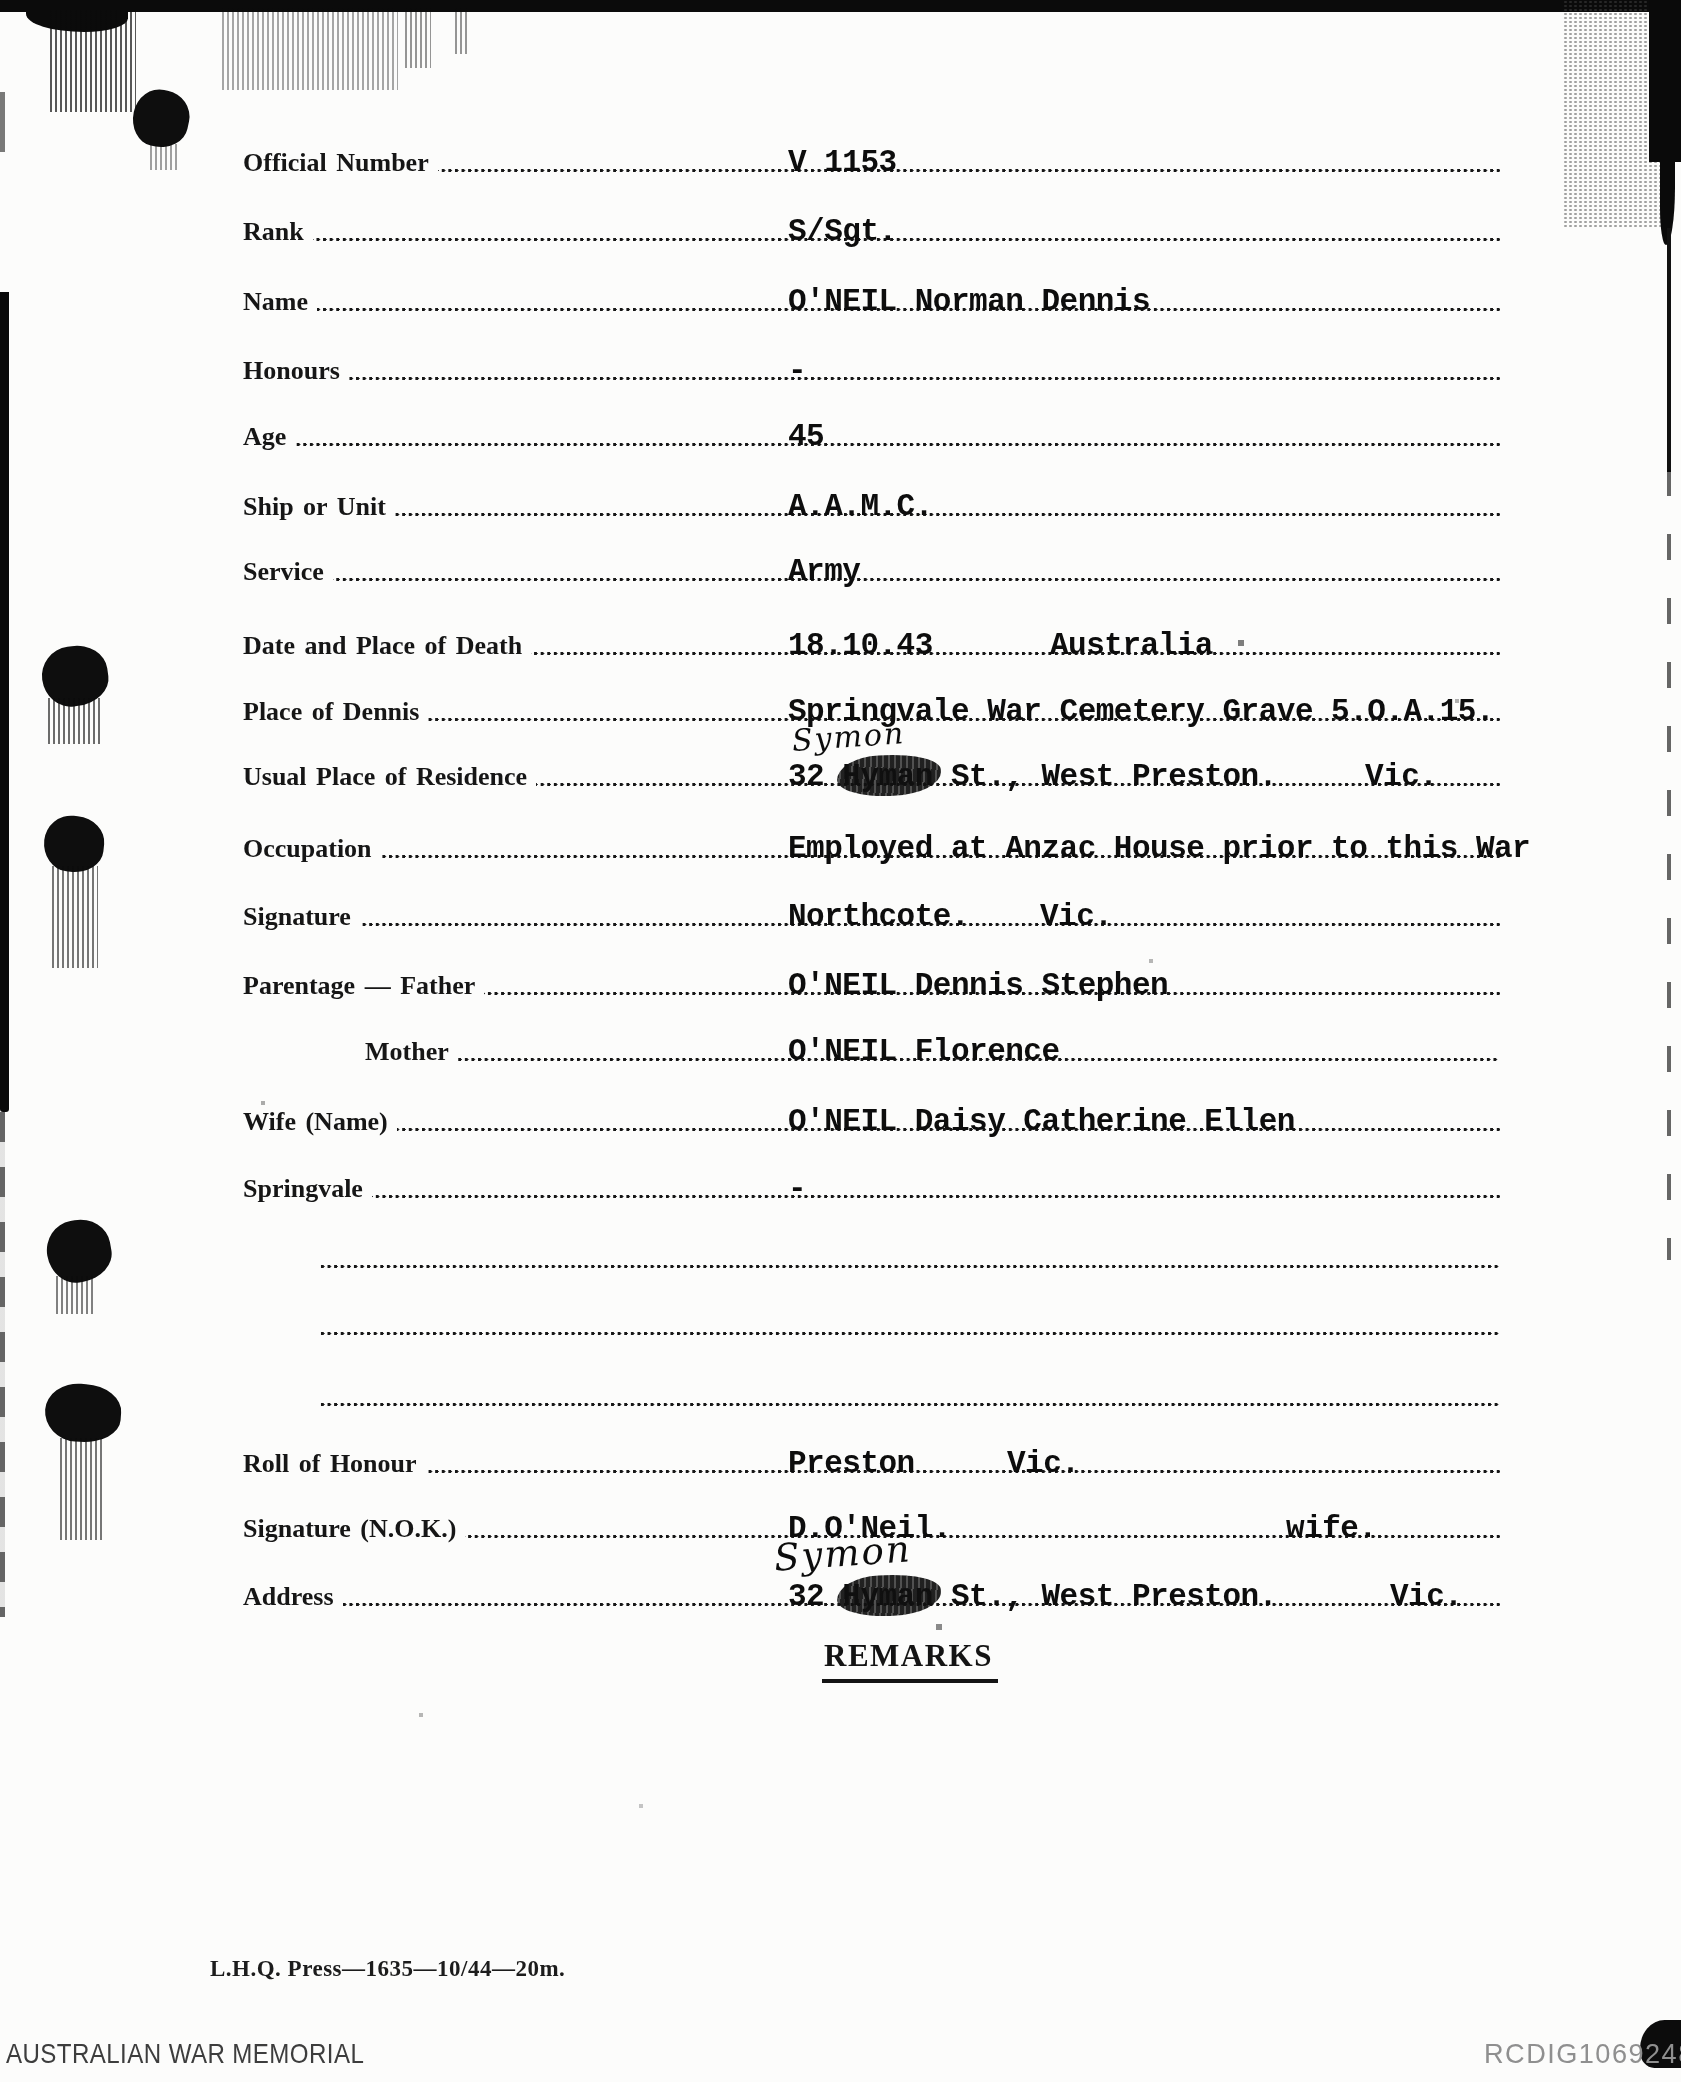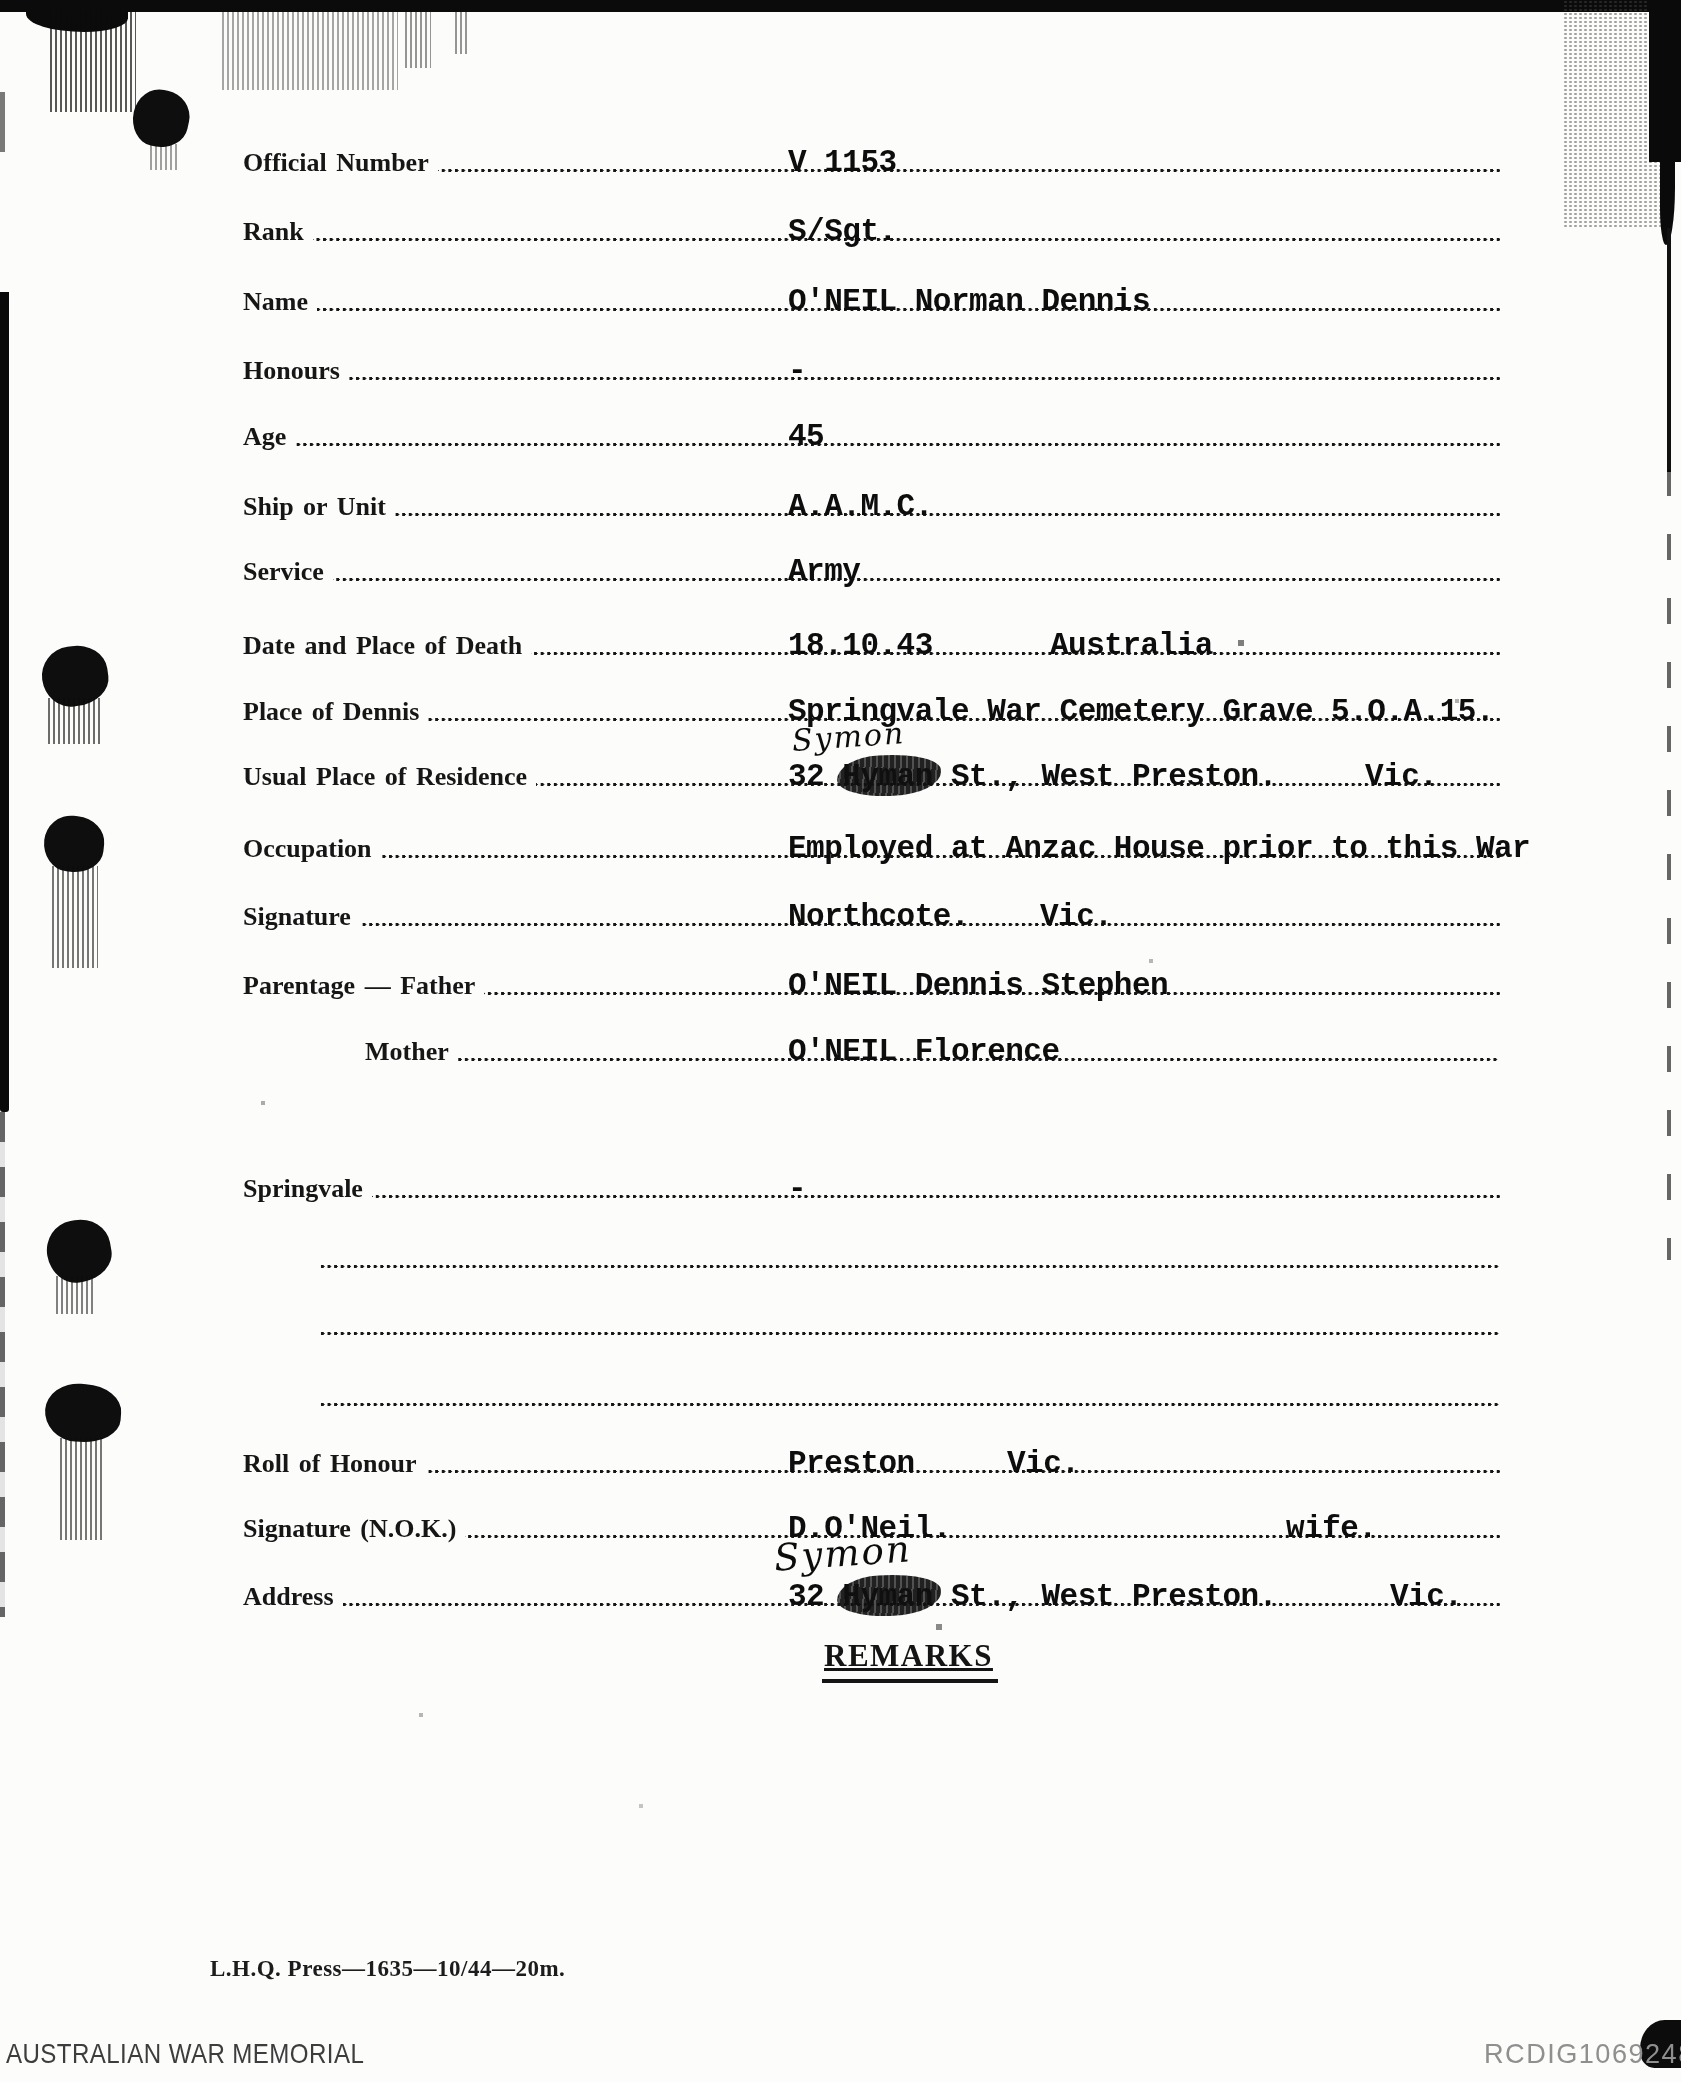--- a/index.html
+++ b/index.html
@@ -43,21 +43,21 @@
     transform:rotate(-2.5deg);opacity:.93;
   }
   .handnote{
     position:absolute;z-index:3;color:#0c0c0c;line-height:1;
     font-family:"DejaVu Serif",serif;font-style:italic;
     transform:rotate(-4deg);letter-spacing:2px;
   }
   .remarks{
     position:absolute;left:822px;top:1638px;
     font:bold 31px "Liberation Serif",serif;letter-spacing:1.5px;color:#141414;
-    border-bottom:4px solid #141414;padding:0 5px 5px 2px;text-decoration:underline;
+    border-bottom:4px solid #141414;padding:0 5px 5px 2px;
   }
   .printcode{
     position:absolute;left:210px;top:1956px;color:#1c1c1c;
     font:bold 23px "Liberation Serif",serif;letter-spacing:.5px;text-align:center;
   }
   
   .footer-left{
     position:absolute;left:6px;top:2038px;color:var(--footer-color);
     font:28px "Liberation Sans",sans-serif;letter-spacing:.5px;
     transform:scaleX(.86);transform-origin:left top;
@@ -226,20 +226,25 @@
       <span class="flabel" style="left:122px">Mother</span>
       <span class="fvalue">O'NEIL Florence</span>
     </div>
 
     <div class="row" style="top:950px">
       <span class="leader"></span>
       <span class="flabel">Parentage — Father</span>
       <span class="fvalue">O'NEIL Dennis Stephen</span>
     </div>
 
+    <div class="row" style="top:1086px">
+      <span class="leader"></span>
+      <span class="flabel">Wife (Name)</span>
+      <span class="fvalue">O'NEIL Daisy Catherine Ellen</span>
+    </div>
 
     <div class="row" style="top:1153px">
       <span class="leader"></span>
       <span class="flabel">Springvale</span>
       <span class="fvalue">-</span>
     </div>
 
     <div class="row" style="top:1223px">
       <span class="leader" style="left:77px"></span>
     </div>

